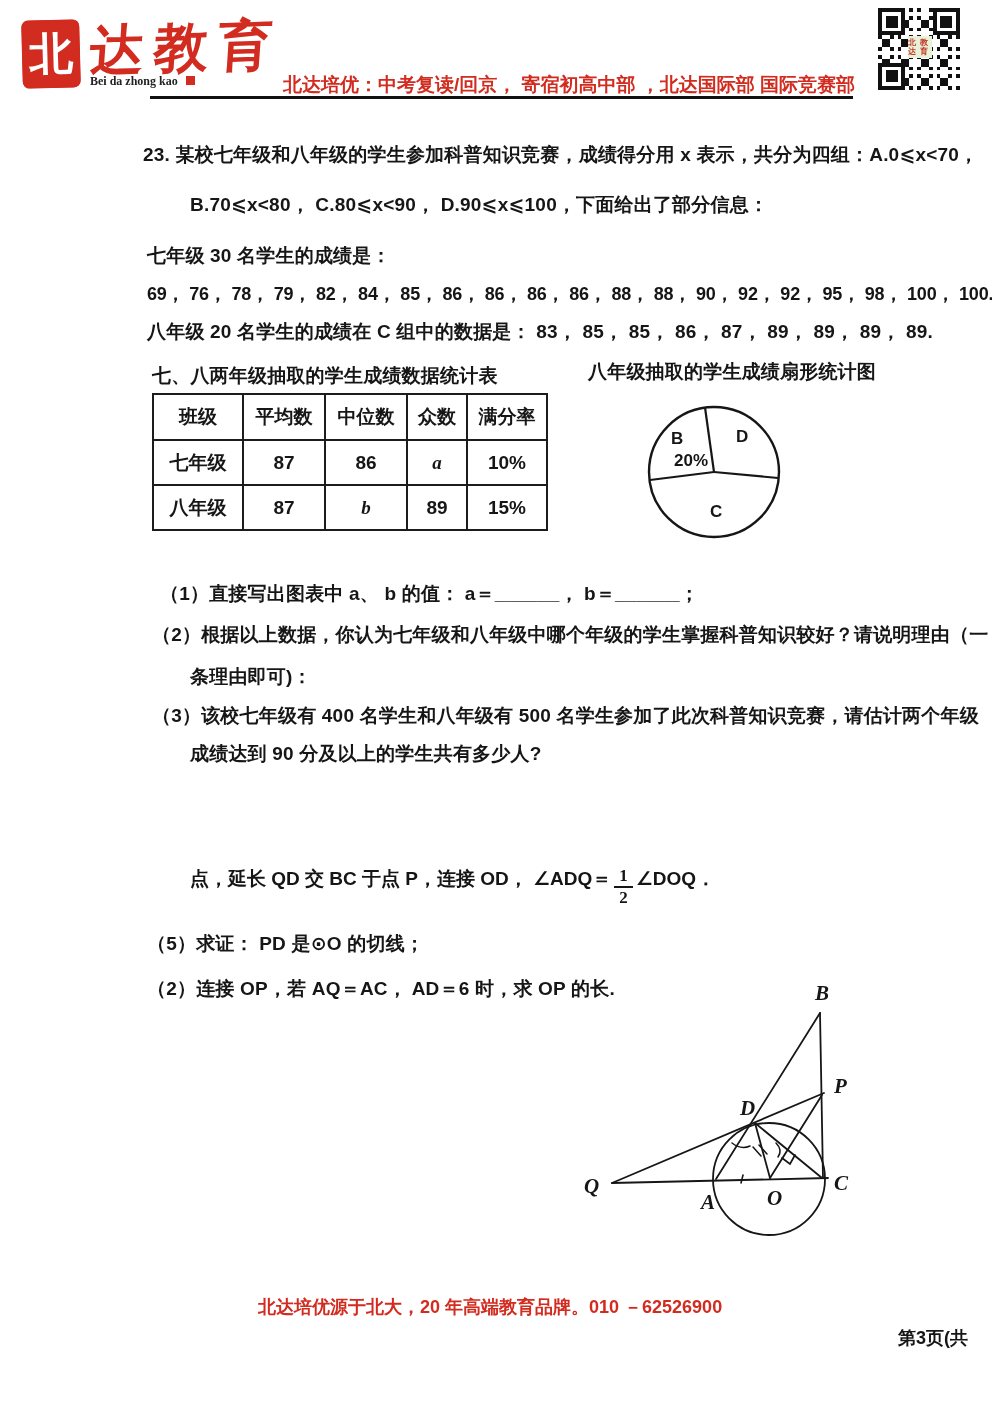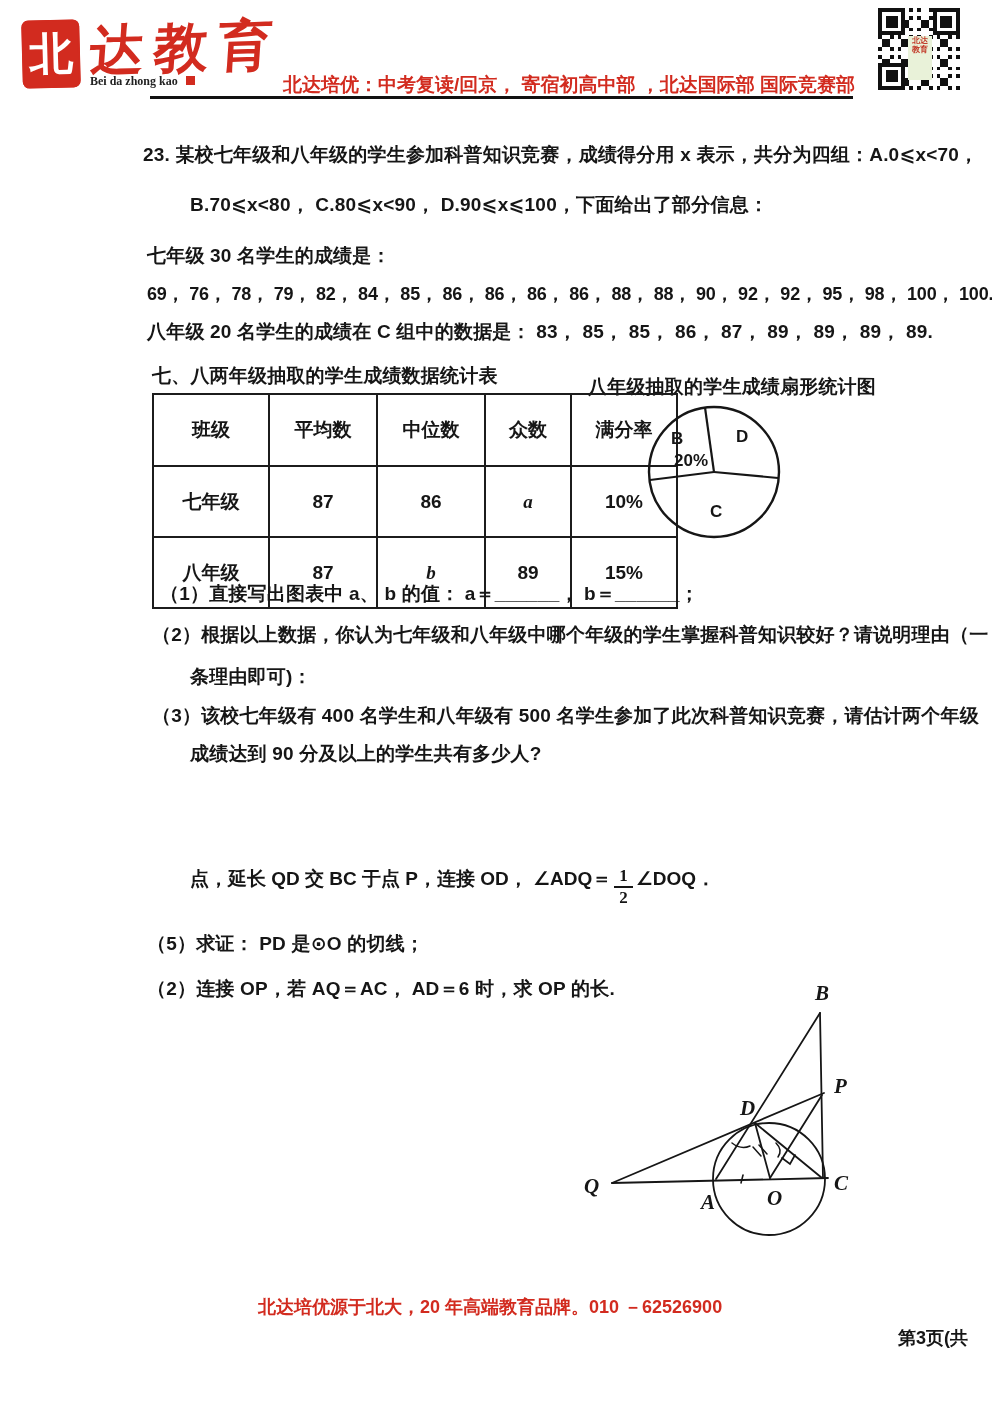--- a/index.html
+++ b/index.html
@@ -15,27 +15,27 @@
   .seal span{color:#fff;font-size:44px;font-weight:700;font-family:"Liberation Serif",serif;}
   .brand{position:absolute;left:90px;top:12px;font-size:54px;font-weight:700;color:#d22b1f;
          font-family:"Liberation Serif","DejaVu Serif",serif;letter-spacing:10px;
          transform:skewX(-6deg) rotate(-2deg);}
   .brand-sub{position:absolute;left:90px;top:74px;font-size:12px;color:#222;
              font-family:"Liberation Serif",serif;font-weight:600;}
   .brand-sub .sq{display:inline-block;width:9px;height:9px;background:#d22b1f;margin-left:8px;}
   .tagline{position:absolute;left:283px;top:72px;font-size:19px;font-weight:700;color:#d22b1f;text-align:right;}
   .hrule{position:absolute;left:150px;top:96px;width:703px;height:3px;background:#111;}
   .qr{position:absolute;left:878px;top:8px;width:82px;height:82px;}
-  .qr-center{position:absolute;left:908px;top:36px;width:24px;height:44px;background:#e9f2d9;
-             display:flex;flex-direction:column;align-items:center;
+  .qr-center{position:absolute;left:908px;top:36px;width:24px;height:22px;background:#e9f2d9;
+             display:flex;flex-direction:row;align-items:center;justify-content:center;
              font-size:8px;line-height:9px;color:#c23b2a;font-weight:700;}
   
   table.stat{position:absolute;left:152px;top:393px;border-collapse:collapse;}
   table.stat th,table.stat td{border:2.5px solid #1c1c1c;text-align:center;vertical-align:middle;
-      font-size:19px;font-weight:700;color:#161616;padding:13px;}
+      font-size:19px;font-weight:700;color:#161616;padding:0;}
   table.stat th{height:44px;}
   table.stat td{height:43px;}
   .c0{width:88px}.c1{width:80px}.c2{width:80px}.c3{width:58px}.c4{width:78px}
   .varcell{font-family:"Liberation Serif",serif;font-style:italic;font-size:20px;}
   
   .m-row{position:absolute;display:flex;align-items:flex-start;font-size:19px;font-weight:600;}
   .frac{display:inline-flex;flex-direction:column;align-items:center;margin:0 3px;
         font-family:"Liberation Serif",serif;font-weight:700;}
   .frac .fn{border-bottom:2px solid #161616;padding:0 5px;line-height:20px;font-size:17px;}
   .frac .fd{line-height:20px;font-size:17px;}
@@ -262,21 +262,21 @@
       <span>教育</span>
   </div>
 
   <div class="abs txt" style="left:143px;top:142px">23. 某校七年级和八年级的学生参加科普知识竞赛，成绩得分用 x 表示，共分为四组：A.0⩽x&lt;70，</div>
   <div class="abs txt" style="left:190px;top:192px">B.70⩽x&lt;80， C.80⩽x&lt;90， D.90⩽x⩽100，下面给出了部分信息：</div>
   <div class="abs txt" style="left:147px;top:243px">七年级 30 名学生的成绩是：</div>
   <div class="abs scores" style="left:147px;top:282px">69， 76， 78， 79， 82， 84， 85， 86， 86， 86， 86， 88， 88， 90， 92， 92， 95， 98， 100， 100.</div>
   <div class="abs txt" style="left:147px;top:319px">八年级 20 名学生的成绩在 C 组中的数据是： 83， 85， 85， 86， 87， 89， 89， 89， 89.</div>
 
   <div class="abs txt" style="left:152px;top:363px">七、八两年级抽取的学生成绩数据统计表</div>
-  <div class="abs txt" style="left:588px;top:374px">八年级抽取的学生成绩扇形统计图</div>
+  <div class="abs txt" style="left:588px;top:359px">八年级抽取的学生成绩扇形统计图</div>
 
   <table class="stat">
     <tbody>
         <tr>
       <th class="c0">班级</th>
       <th class="c1">平均数</th>
       <th class="c2">中位数</th>
       <th class="c3">众数</th>
       <th class="c4">满分率</th>
     </tr>

